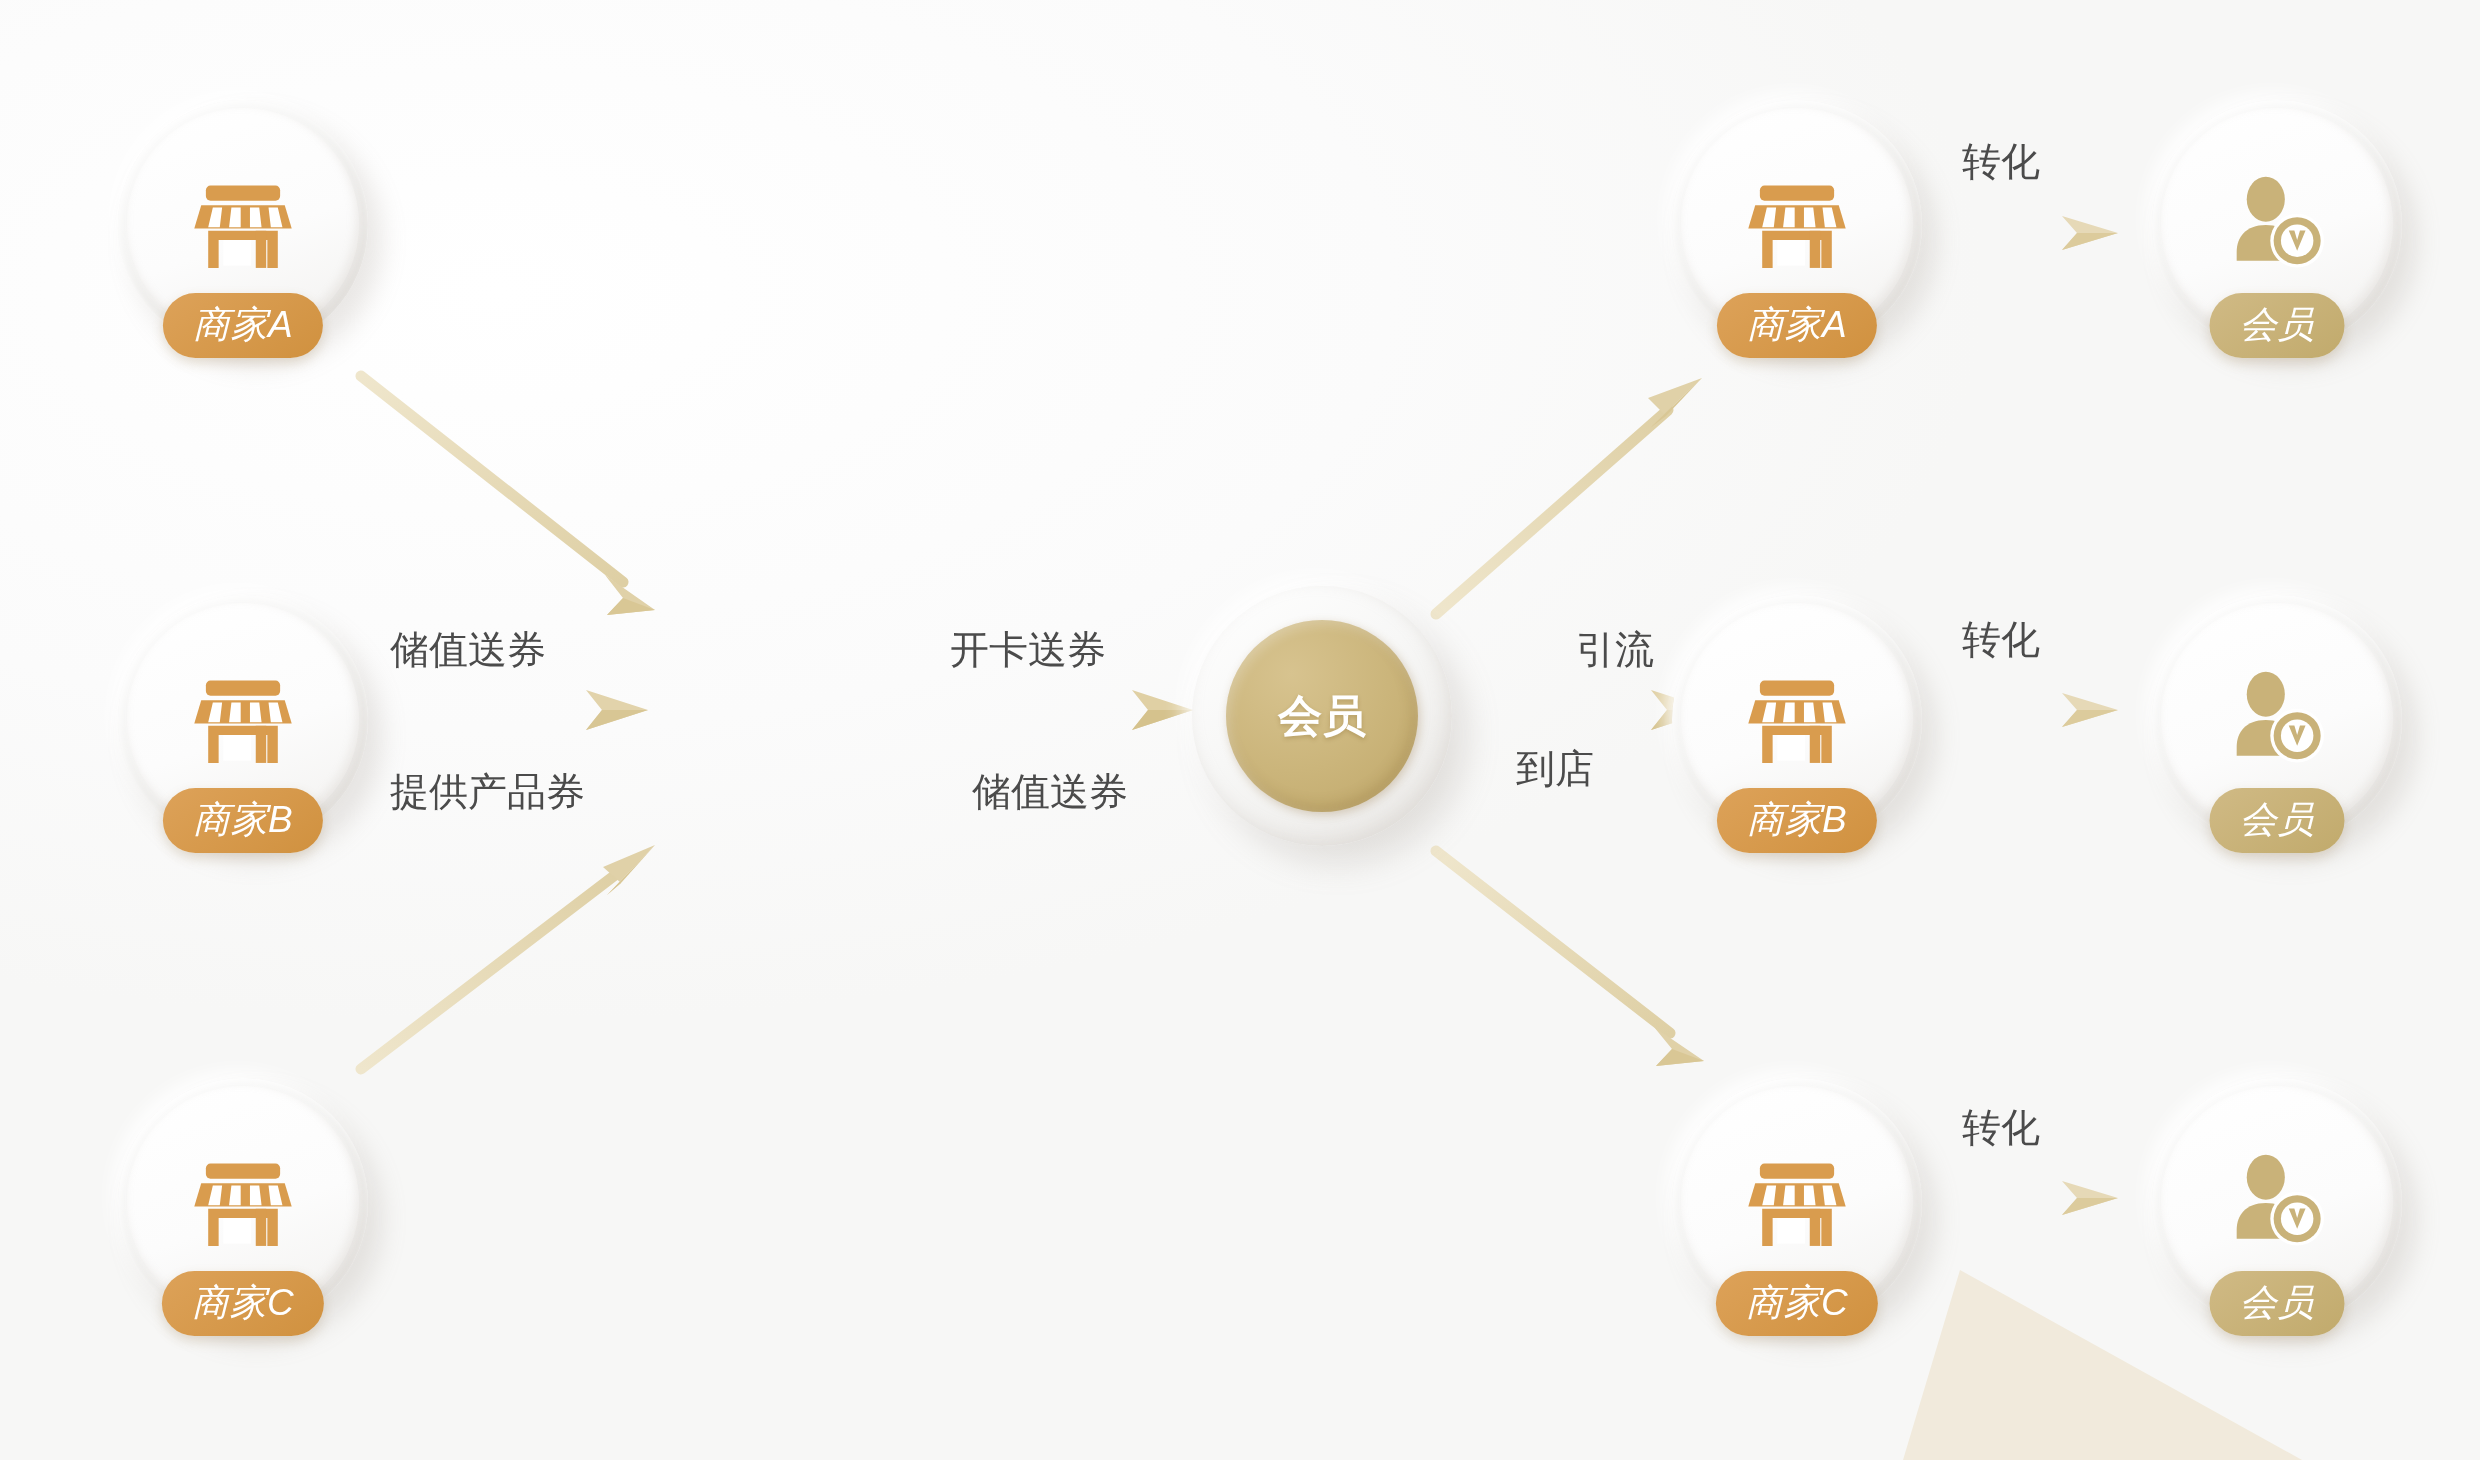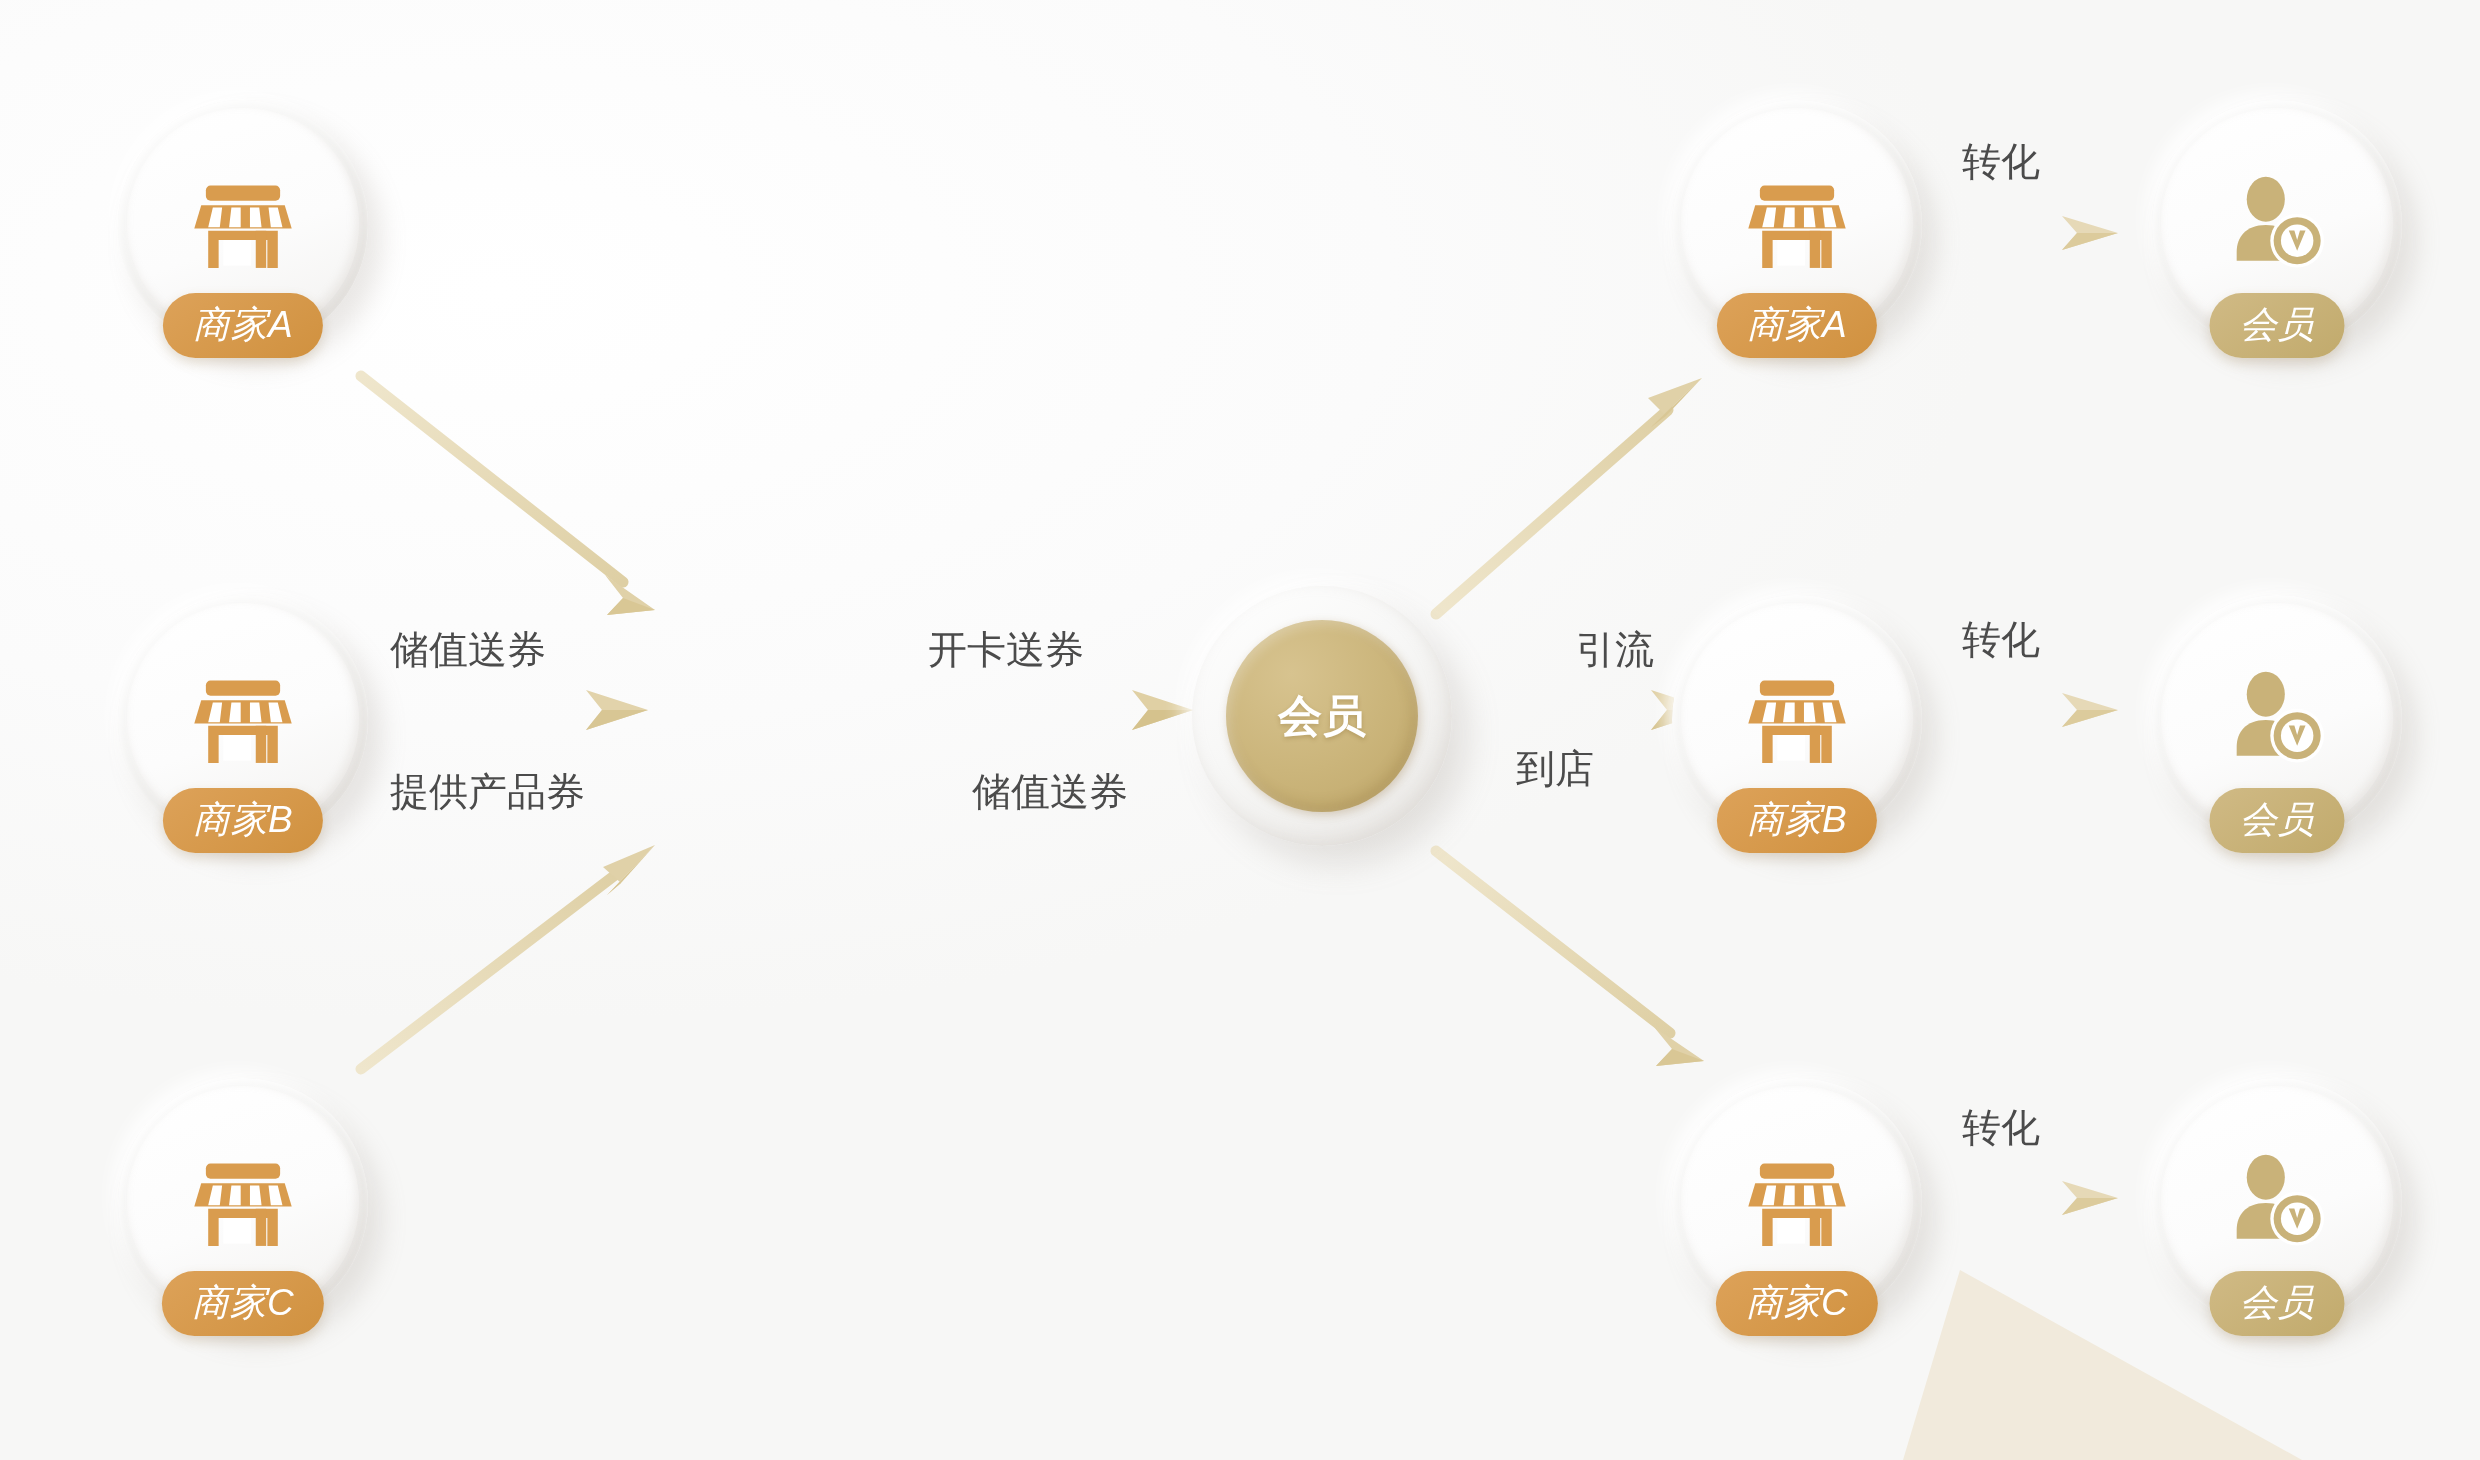--- a/index.html
+++ b/index.html
@@ -250,21 +250,21 @@
           </linearGradient>
         </defs>
       <line x1="2" y1="18" x2="130" y2="18" stroke="url(#gH3)" stroke-width="10" stroke-linecap="round"></line>
       <polygon points="178,18 122,1 137,18 122,35" fill="#E6D9B7"></polygon>
       <polygon points="178,18 137,18 122,35" fill="#DCCB9C"></polygon>
     </svg>
   </div>
 
   <div class="elabel" style="left:390px;top:630px;">储值送券</div>
   <div class="elabel" style="left:390px;top:772px;">提供产品券</div>
-  <div class="elabel" style="left:928px;top:630px;">开卡送券</div>
+  <div class="elabel" style="left:950px;top:630px;">开卡送券</div>
   <div class="elabel" style="left:958px;top:772px;margin-left:14px;">储值送券</div>
   <div class="elabel" style="left:1576px;top:630px;">引流</div>
   <div class="elabel" style="left:1516px;top:749px;">到店</div>
   <div class="elabel" style="left:1962px;top:142px;">转化</div>
   <div class="elabel" style="left:1962px;top:620px;">转化</div>
   <div class="elabel" style="left:1962px;top:1108px;">转化</div>
 
   <div class="node" style="left:118px;top:100px;">
     <div class="disc"></div>
     <div class="glyph">

